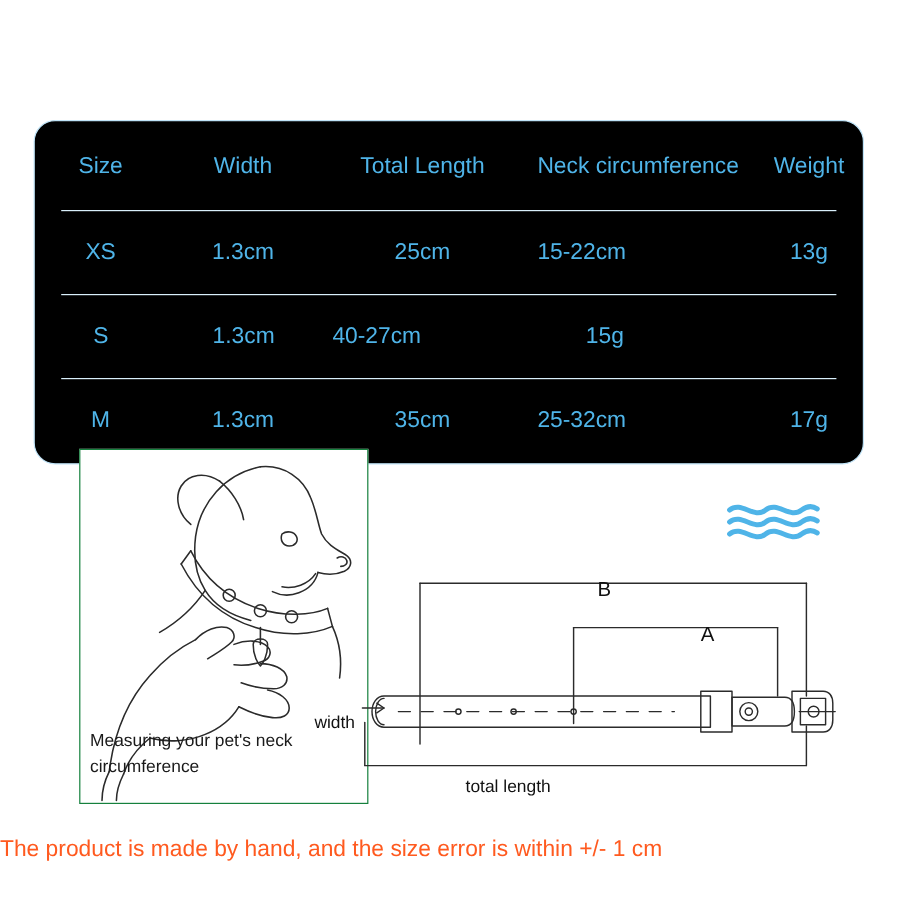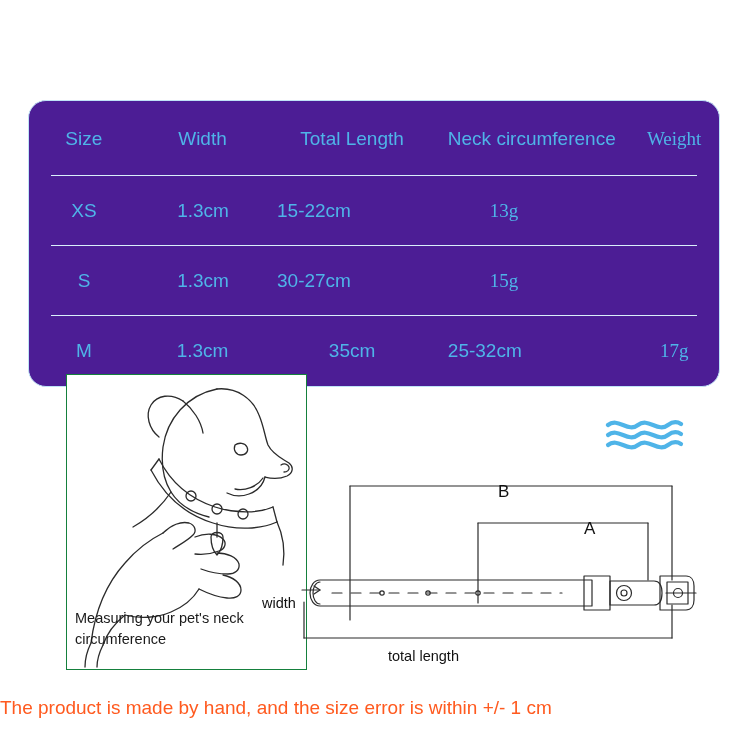--- a/index.html
+++ b/index.html
@@ -18,21 +18,21 @@
   
   .size-table {
     position: absolute;
     left: 28px;
     top: 100px;
     width: 692px;
     height: 287px;
     border: 1px solid #bfe3f7;
     border-radius: 18px;
     box-sizing: border-box;
-    background: #4c1d95;
+    background: #000000;
   }
   .table-inner {
     position: absolute;
     inset: 0;
     display: flex;
     flex-direction: column;
   }
   .trow {
     display: flex;
     align-items: center;
@@ -55,21 +55,21 @@
     text-align: center;
     line-height: 1.18;
     box-sizing: border-box;
     padding: 0 4px;
   }
   .trow.header .tcell { color: #4fb4e8; }
   .c0 { width: 110px; }
   .c1 { width: 128px; }
   .c2 { width: 172px; }
   .c3 { width: 192px; text-align: left; padding-left: 10px;}
-  .c4 { width: 90px; font-family: Liberation Serif, serif; }
+  .c4 { width: 90px; }
 
   
   .photo-panel {
     position: absolute;
     left: 66px;
     top: 374px;
     width: 241px;
     height: 296px;
     border: 1px solid #15803d;
     box-sizing: border-box;
@@ -138,28 +138,29 @@
       <div class="tcell c0">Size</div>
       <div class="tcell c1">Width</div>
       <div class="tcell c2">Total Length</div>
       <div class="tcell c3">Neck circumference</div>
       <div class="tcell c4">Weight</div>
     </div>
 
     <div class="trow">
       <div class="tcell c0">XS</div>
       <div class="tcell c1">1.3cm</div>
+      <div class="tcell c2">25cm</div>
       <div class="tcell c3">15-22cm</div>
       <div class="tcell c4">13g</div>
     </div>
 
     <div class="trow">
       <div class="tcell c0">S</div>
       <div class="tcell c1">1.3cm</div>
-      <div class="tcell c3">30-27cm</div>
+      <div class="tcell c3">40-27cm</div>
       <div class="tcell c4">15g</div>
     </div>
 
     <div class="trow">
       <div class="tcell c0">M</div>
       <div class="tcell c1">1.3cm</div>
       <div class="tcell c2">35cm</div>
       <div class="tcell c3">25-32cm</div>
       <div class="tcell c4">17g</div>
     </div>

